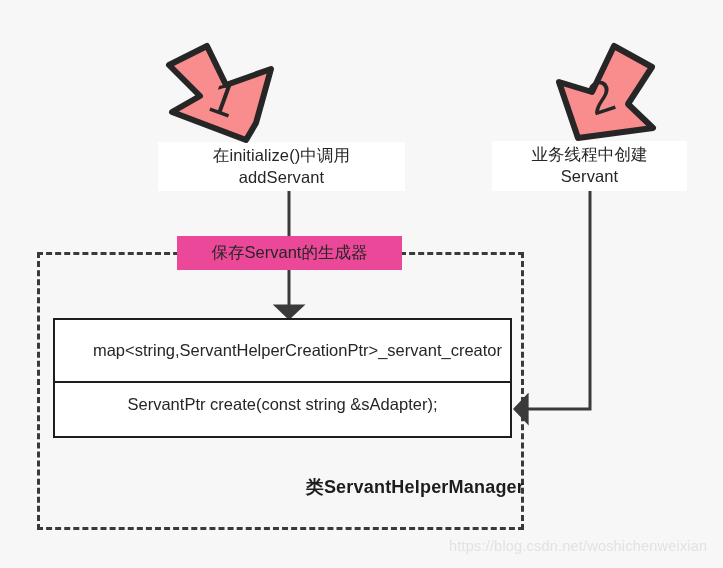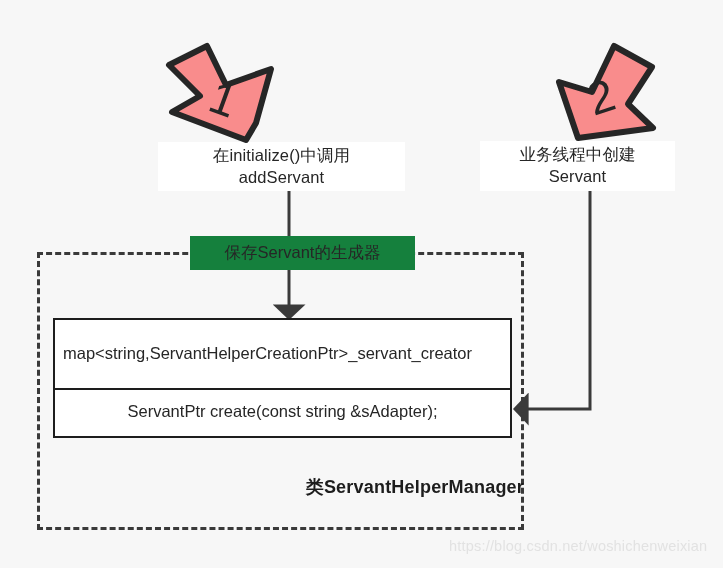--- a/index.html
+++ b/index.html
@@ -43,21 +43,21 @@
     margin-top: 8px;
   }
   #note-1 {
     left: 158px;
     top: 134px;
     width: 247px;
     height: 49px;
     padding: 0 6px;
   }
   #note-2 {
-    left: 480px;
+    left: 492px;
     top: 133px;
     width: 195px;
     height: 50px;
     padding: 0 6px;
   }
 
   
   #dashed-boundary {
     position: absolute;
     left: 37px;
@@ -65,25 +65,25 @@
     width: 487px;
     height: 278px;
     border: 3px dashed #3a3a3a;
     box-sizing: border-box;
     background: transparent;
   }
 
   
   #edge-label {
     position: absolute;
-    left: 190px;
+    left: 177px;
     top: 236px;
     width: 225px;
     height: 34px;
-    background: #15803d;
+    background: #ec4899;
     color: #262626;
     font-size: 16.5px;
     display: flex;
     align-items: center;
     justify-content: center;
     text-align: center;
     box-sizing: border-box;
   }
 
   
@@ -91,25 +91,25 @@
     position: absolute;
     left: 53px;
     top: 318px;
     width: 459px;
     height: 120px;
     background: #ffffff;
     border: 2.5px solid #1d1d1d;
     box-sizing: border-box;
   }
   #class-attributes {
-    height: 70px;
+    height: 63px;
     border-bottom: 2.5px solid #1d1d1d;
     display: flex;
     align-items: center;
-    justify-content: flex-start;
+    justify-content: flex-end;
     text-align: center;
     padding: 0 8px;
     box-sizing: border-box;
     font-size: 16.5px;
     color: #262626;
     line-height: 1.3;
   }
   #class-methods {
     height: 42px;
     display: flex;

